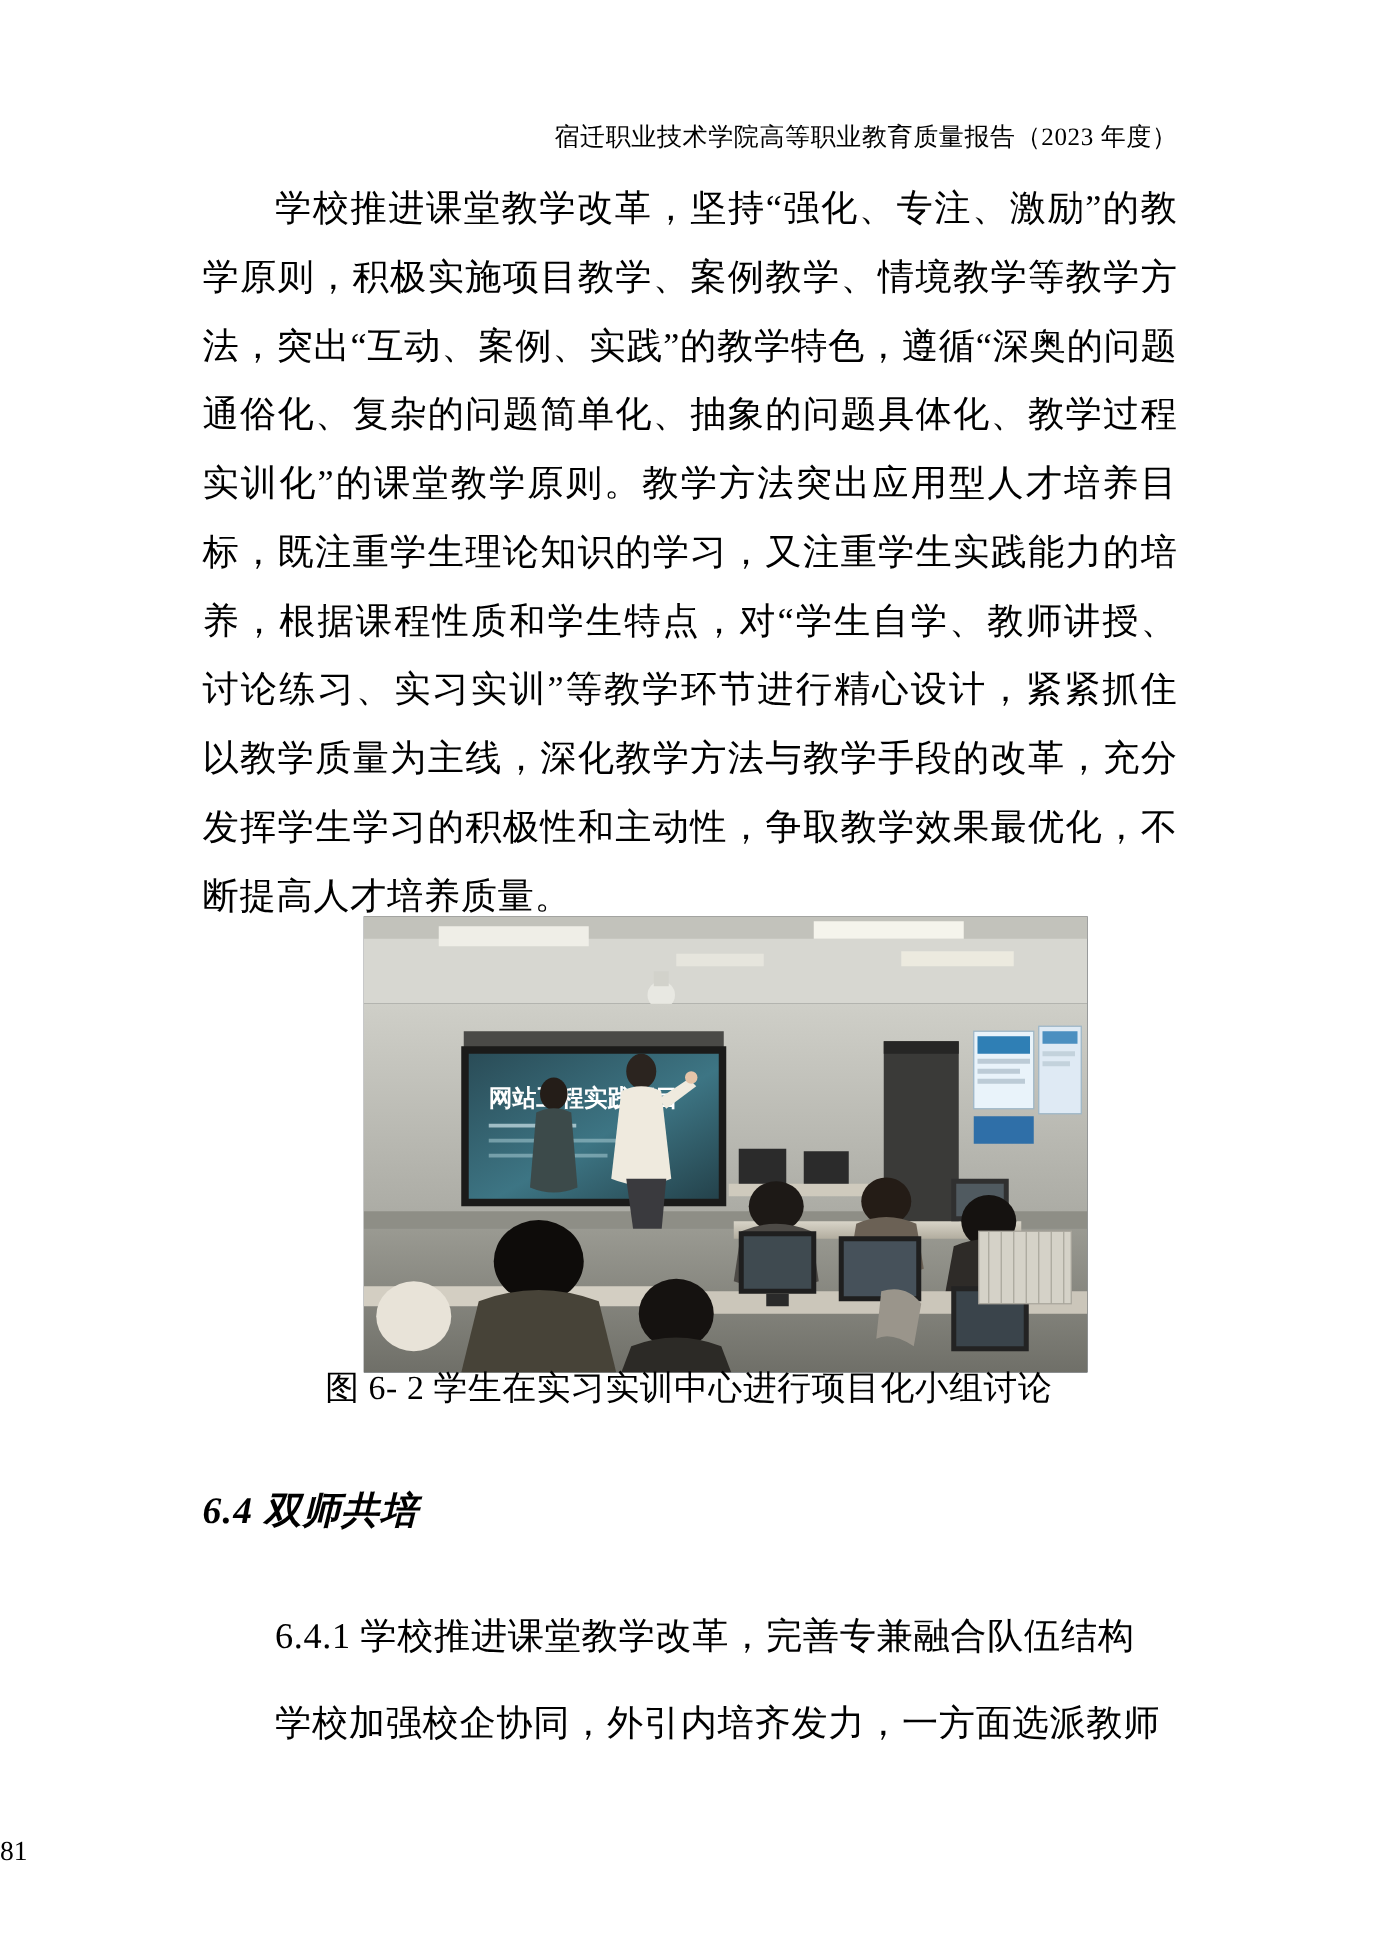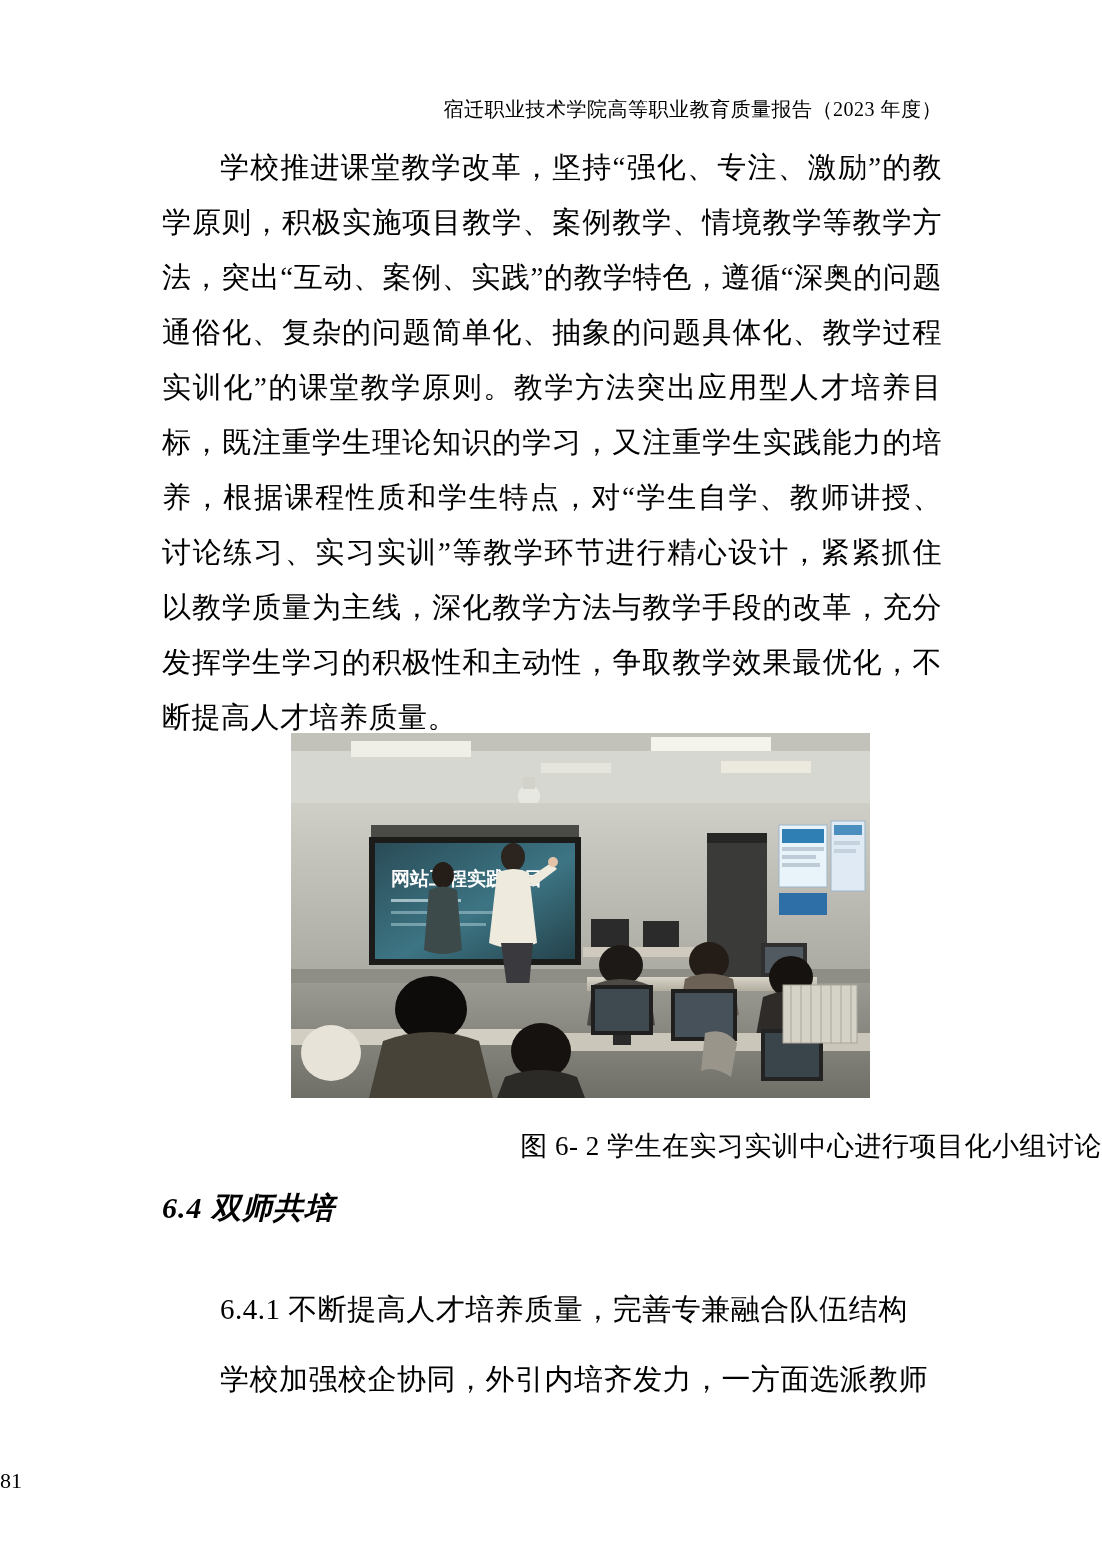--- a/index.html
+++ b/index.html
@@ -49,22 +49,22 @@
     overflow: hidden;
     background: #21262b;
   }
   .figure svg {
     display: block;
   }
   .figcaption {
     position: absolute;
     left: 0;
     right: 0;
-    top: 1128px;
-    text-align: right;
+    top: 1092px;
+    text-align: center;
     font-size: 27px;
     letter-spacing: 0.5px;
   }
   .section-heading {
     position: absolute;
     left: 162px;
     top: 1188px;
     font-size: 30px;
     font-weight: bold;
     letter-spacing: 1px;
@@ -228,19 +228,19 @@
       </g>
 
       <path d="M414 300 q20 -6 32 10 l-6 34 q-18 -12 -30 -6 z" fill="#9a958b"></path>
     </svg>
   </div>
 
   <div class="figcaption">图 6- 2 学生在实习实训中心进行项目化小组讨论</div>
 
   <div class="section-heading">6.4 双师共培</div>
 
-  <div class="subsection">6.4.1 不断提高人才培养质量，完善专兼融合队伍结构</div>
+  <div class="subsection">6.4.1 学校推进课堂教学改革，完善专兼融合队伍结构</div>
 
   <div class="para-tail">学校加强校企协同，外引内培齐发力，一方面选派教师</div>
 
   <div class="page-number">81</div>
 
 </div>
 
 </body></html>

